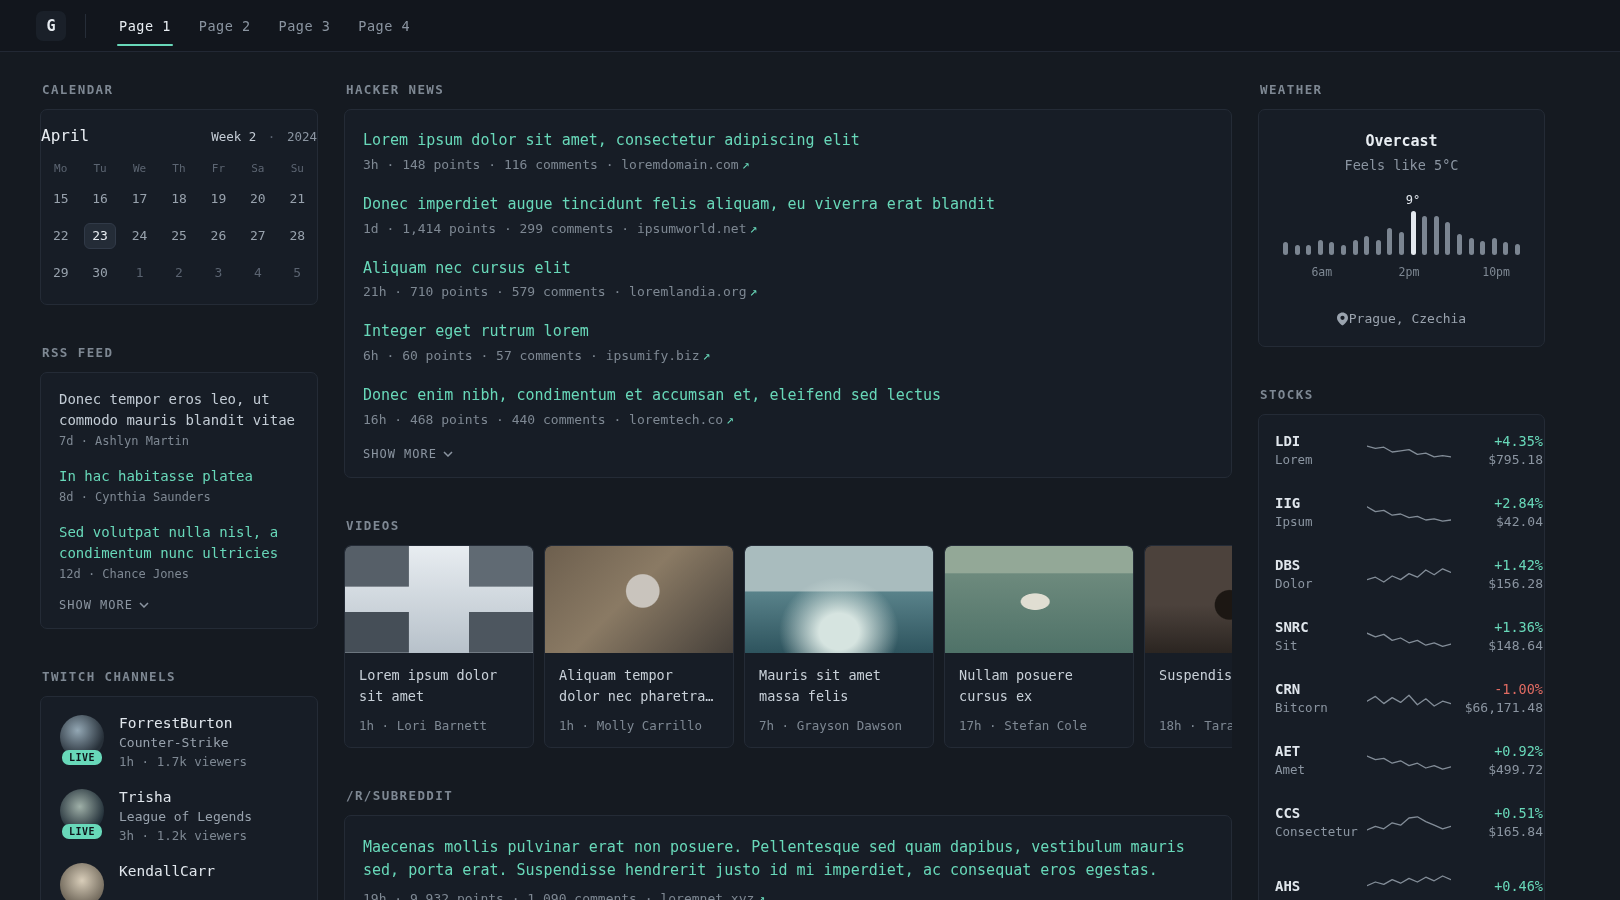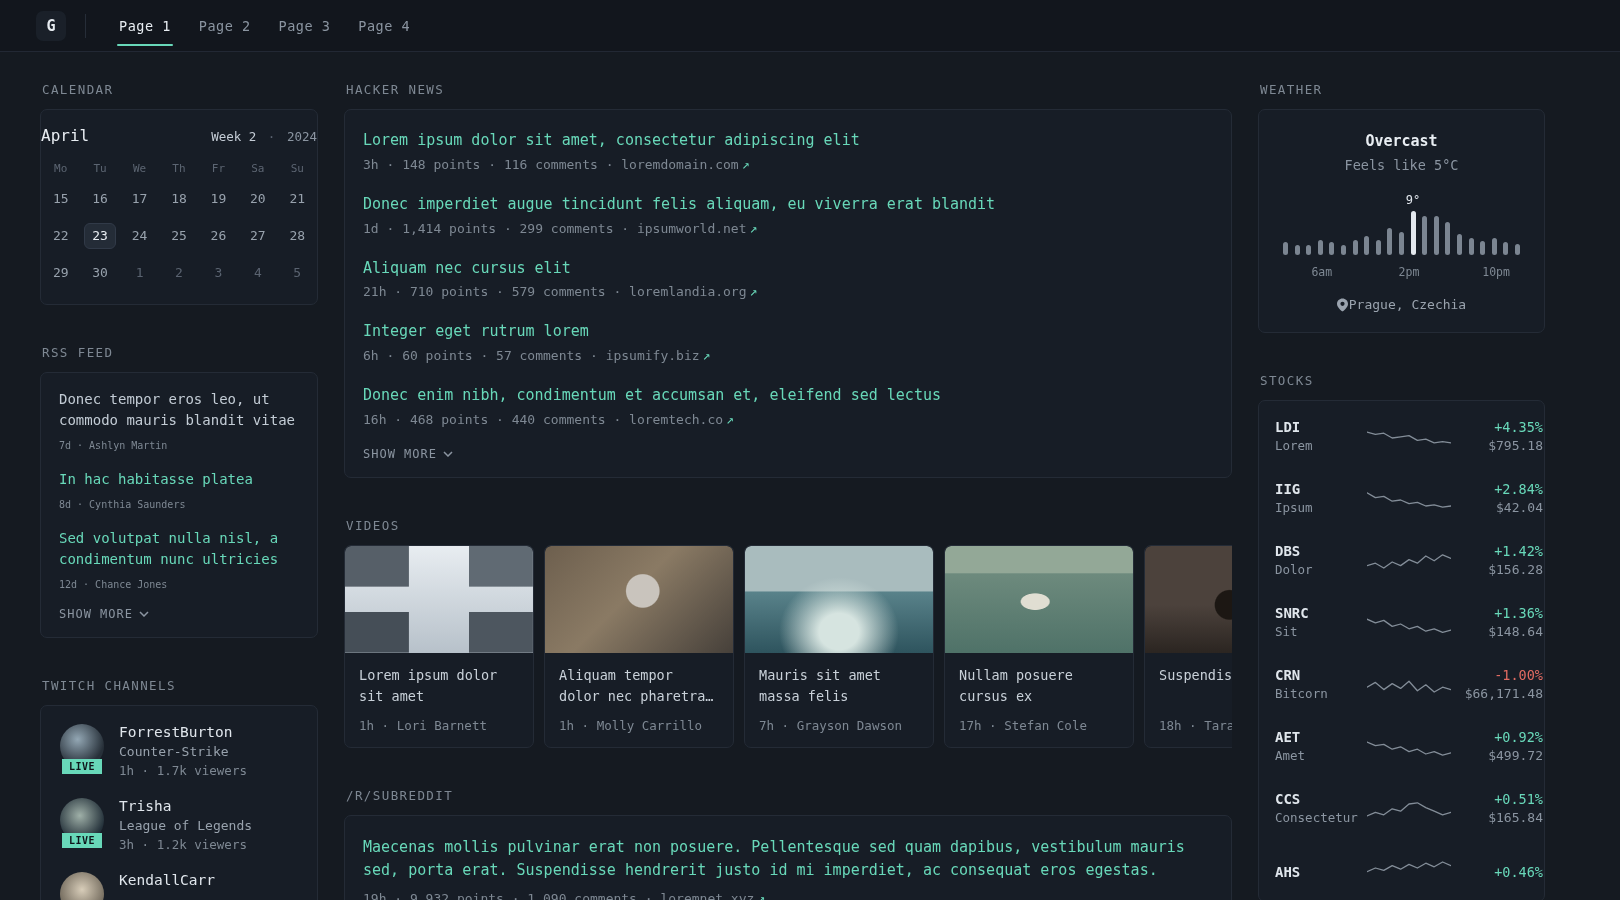--- a/index.html
+++ b/index.html
@@ -19,56 +19,56 @@
   .tabs{display:flex;height:100%}
   .tab{position:relative;height:100%;display:flex;align-items:center;padding:0 14px;
     font-size:13.5px;color:#8b95a1;cursor:pointer;letter-spacing:.5px}
   .tab.active{color:var(--white)}
   .tab.active::after{content:"";position:absolute;left:12px;right:12px;bottom:5px;height:2px;
     background:var(--teal);border-radius:2px}
   
   .main{display:grid;grid-template-columns:278px 888px 287px;column-gap:26px;
     padding:30px 0 0 40px;align-items:start}
   .widget + .widget{margin-top:40px}
-  .w-header{font-size:12.5px;font-weight:400;letter-spacing:1.4px;color:var(--dim);
+  .w-header{font-size:12.5px;font-weight:700;letter-spacing:1.4px;color:var(--dim);
     margin:0 0 12px 2px;text-transform:uppercase}
   .card{background:var(--card);border:1px solid var(--border);border-radius:7px}
   
   .cal-card{padding:16px 0 18px}
   .cal-top{display:flex;justify-content:space-between;align-items:baseline}
   .cal-month{font-size:16px;color:var(--white)}
   .cal-meta{font-size:12.5px;color:#c4ccd5}
   .cal-meta .dot{color:#5a6370;margin:0 4px}
   .cal-meta .yr{color:#8b95a1}
   .cal-grid{display:grid;grid-template-columns:repeat(7,1fr);row-gap:11px;margin-top:17px;text-align:center}
   .cal-dh{font-size:11px;color:#5c6572}
   .cal-cell{font-size:13px;color:var(--mid);height:26px;line-height:26px}
   .cal-cell.sel{background:#242c37;border:1px solid #313a48;border-radius:6px;color:var(--white);
     width:32px;margin:0 auto;line-height:24px}
   .cal-cell.dimd{color:var(--faint)}
   
   .rss-card{padding:16px 18px}
   .rss-item + .rss-item{margin-top:18px}
   .rss-title{font-size:14px;line-height:1.5;color:#c3ccd5;cursor:pointer;display:block}
   .rss-title.teal{color:var(--teal);font-weight:500}
-  .rss-meta{font-size:10px;color:var(--dim);margin-top:9px}
+  .rss-meta{font-size:12px;color:var(--dim);margin-top:3px}
   .show-more{margin-top:17px;font-size:12px;letter-spacing:1px;color:#8b95a1;cursor:pointer;
     display:flex;align-items:center;gap:6px}
   .chev{display:inline-flex;color:#8b95a1}
   
   .tw-card{padding:18px}
   .tw-row{display:flex;gap:14px;align-items:flex-start}
   .tw-row + .tw-row{margin-top:20px}
   .tw-avcol{display:flex;flex-direction:column;align-items:center;width:46px;flex-shrink:0}
   .av{width:44px;height:44px;border-radius:50%}
   .av1{background:radial-gradient(circle at 40% 35%,#93a7b4,#273039 68%)}
   .av2{background:radial-gradient(circle at 45% 40%,#9fb0a8,#24313a 70%)}
   .av3{background:radial-gradient(circle at 50% 40%,#d8cdb9,#6b6356 75%)}
   .live{background:var(--teal);color:#0f141a;font-size:10px;font-weight:700;padding:2px 7px;
-    border-radius:0;letter-spacing:.5px;margin-top:-9px;position:relative}
+    border-radius:7px;letter-spacing:.5px;margin-top:-9px;position:relative}
   .tw-name{font-size:14.5px;color:#e0e6ec}
   .tw-game{font-size:13px;color:var(--mid);margin-top:4px}
   .tw-meta{font-size:12.5px;color:var(--dim);margin-top:4px}
   
   .hn-card{padding:20px 18px 16px}
   .hn-item + .hn-item{margin-top:22px}
   .hn-title{font-size:15px;font-weight:500;color:var(--teal);line-height:1.45;cursor:pointer;display:block}
   .meta{font-size:13px;color:var(--dim);margin-top:5px}
   .meta .domain{color:var(--dim);cursor:pointer}
   .meta .arrow{color:var(--teal);margin-left:3px}
@@ -103,21 +103,21 @@
   .we-cond{font-size:15px;font-weight:700;color:var(--white)}
   .we-feels{font-size:13.5px;color:#8b95a1;margin-top:7px}
   .wchart{display:flex;align-items:flex-end;justify-content:space-between;height:46px;margin:36px 6px 0}
   .wbar{width:5px;border-radius:3px;background:#7b8591;position:relative}
   .wbar.hl{background:#e3e8ee}
   .wbar-label{position:absolute;bottom:calc(100% + 4px);left:50%;transform:translateX(-50%);
     font-size:12px;color:#e3e8ee;white-space:nowrap}
   .wtimes{position:relative;height:14px;margin-top:10px;font-size:11.5px;color:var(--dim)}
   .wtimes span{position:absolute;transform:translateX(-50%)}
   .wt1{left:18%}.wt2{left:53%}.wt3{left:88%}
-  .wloc{margin-top:18px;display:flex;justify-content:center;align-items:center;gap:1px;
+  .wloc{margin-top:32px;display:flex;justify-content:center;align-items:center;gap:1px;
     color:#9aa3ae;font-size:13px}
   
   .st-card{padding:4px 16px}
   .stock-row{display:flex;align-items:flex-end;justify-content:space-between;padding:14px 0;cursor:pointer}
   .stock-left{width:92px;flex-shrink:0}
   .stock-sym{font-size:14px;font-weight:700;color:#e0e6ec}
   .stock-name{font-size:12.5px;color:#8b95a1;margin-top:3px}
   .stock-spark{width:84px;height:30px;flex-shrink:0}
   .stock-right{width:92px;flex-shrink:0;text-align:right}
   .stock-change{font-size:13.5px;font-weight:500;color:var(--teal)}

